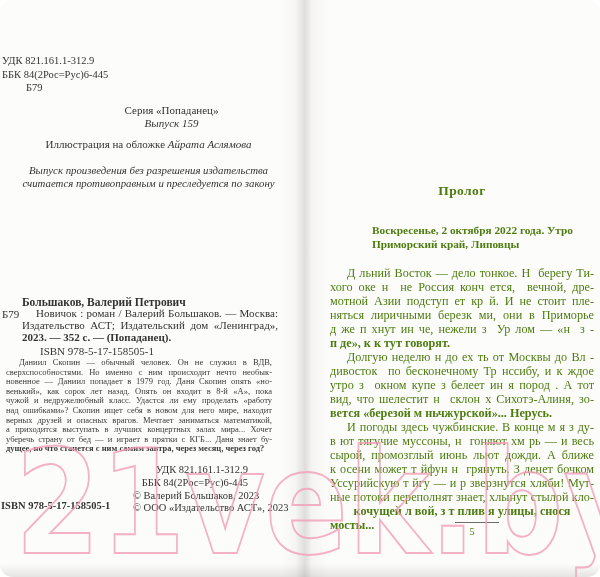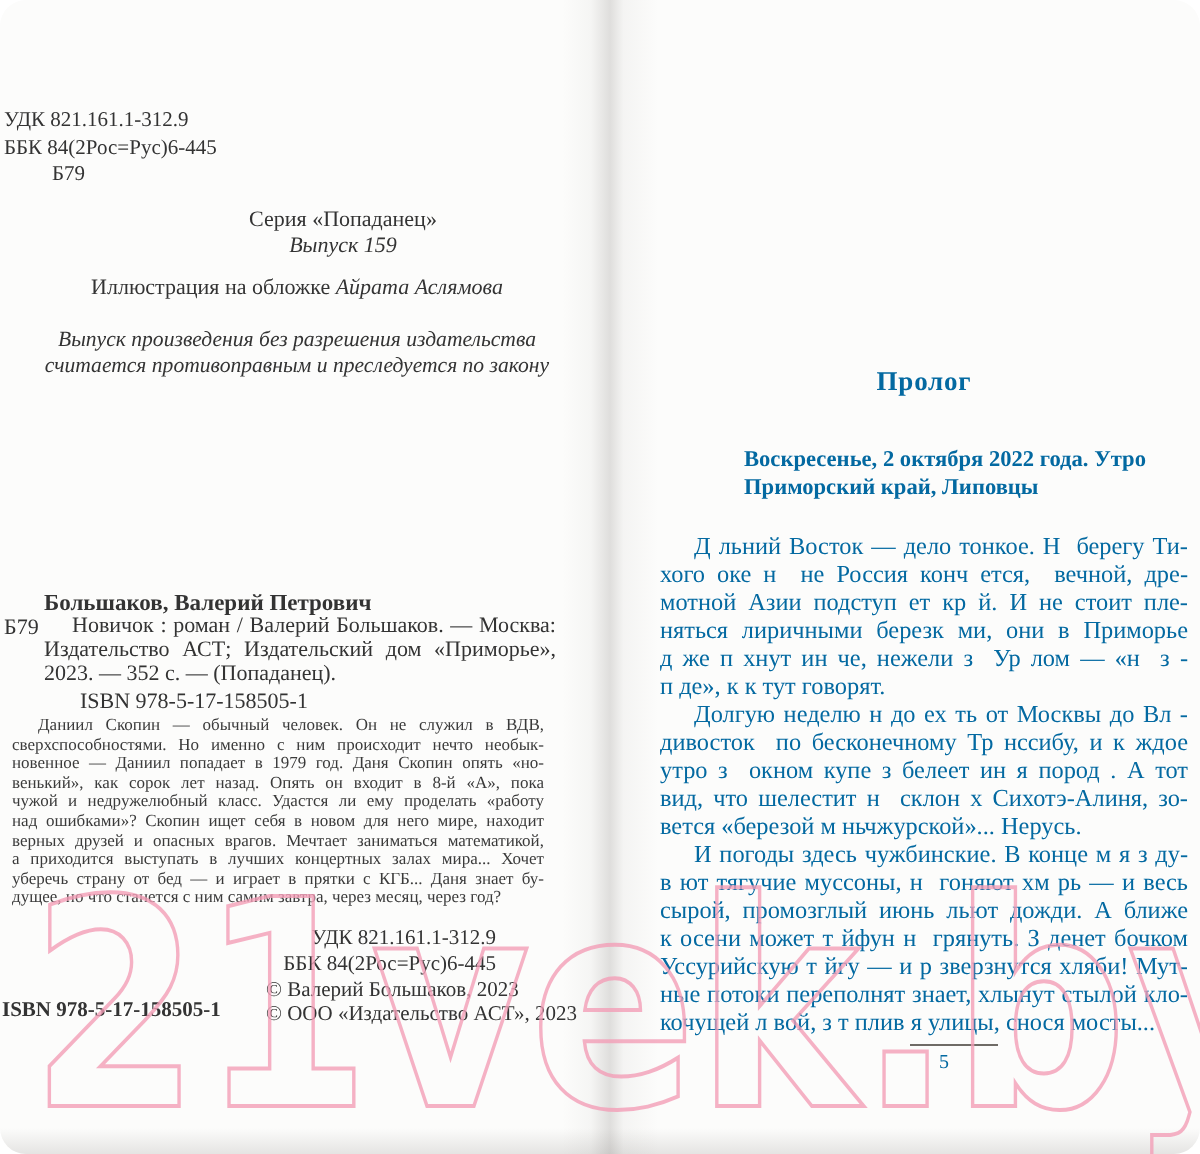--- a/index.html
+++ b/index.html
@@ -28,28 +28,28 @@
     font-size:10.8px;line-height:13px;}
   .author-heading{left:22px;top:296px;font-size:11.5px;font-weight:bold;}
   .bib-code{left:2px;top:308px;font-size:11px;}
   .bib-entry{left:22px;top:308px;width:256px;font-size:11px;line-height:11.8px;}
   .isbn-top{left:40px;top:345px;font-size:11px;}
   .annotation{left:6px;top:358px;width:266px;font-size:8.5px;line-height:9.6px;color:#3a3a3a;}
   .udk-right{left:0;top:464px;width:248px;text-align:right;font-size:10.5px;line-height:12.5px;}
   .copyrights{left:133px;top:490px;font-size:10.5px;line-height:12px;}
   .isbn-bottom{left:1px;top:500px;font-size:10.5px;font-weight:bold;}
   
-  .right-page{position:absolute;left:330px;top:0;width:268px;height:577px;overflow:hidden;color:#0369a1;}
+  .right-page{position:absolute;left:330px;top:0;width:268px;height:577px;overflow:hidden;color:#4d7c0f;}
   .chapter-title{left:0;top:183px;width:264px;text-align:center;font-weight:bold;
     font-size:13.5px;letter-spacing:0.4px;}
   .dateline{left:42px;top:224px;font-weight:bold;font-size:11.3px;line-height:13.8px;}
   .body-text{left:0;top:266px;width:264px;font-size:12.2px;line-height:14px;}
   
   .jl{text-align:justify;text-align-last:justify;white-space:pre-wrap;}
-  .jlast{text-align:left;text-align-last:left;white-space:pre-wrap;}
+  .jlast{text-align:center;text-align-last:left;white-space:pre-wrap;font-weight:bold;}
   .ind17{padding-left:17px;}
   .ind14{padding-left:14px;}
   .ind13{padding-left:13px;}
   .footer-rule{left:125px;top:522px;width:44px;border-top:1px solid #6f6b66;height:0;}
   .page-number{left:0;top:526px;width:284px;text-align:center;font-size:10px;}
 </style>
 </head>
 <body>
 
 <div class="spread">
@@ -75,21 +75,21 @@
       <div>Выпуск произведения без разрешения издательства</div>
       <div>считается противоправным и преследуется по закону</div>
     </div>
 
     <div class="abs author-heading">Большаков, Валерий Петрович</div>
 
     <div class="abs bib-code">Б79</div>
 
     <div class="abs bib-entry">
       <div class="jl ind14">Новичок : роман / Валерий Большаков. — Москва:</div>
-      <div class="jl">Издательство АСТ; Издательский дом «Приморье»,</div>
+      <div class="jl">Издательство АСТ; Издательский дом «Ленинград»,</div>
       <div class="jlast">2023. — 352 с. — (Попаданец).</div>
     </div>
 
     <div class="abs isbn-top">ISBN 978-5-17-158505-1</div>
 
     <div class="abs annotation">
       <div class="jl ind13">Даниил Скопин — обычный человек. Он не служил в ВДВ,</div>
       <div class="jl">сверхспособностями. Но именно с ним происходит нечто необык-</div>
       <div class="jl">новенное — Даниил попадает в 1979 год. Даня Скопин опять «но-</div>
       <div class="jl">венький», как сорок лет назад. Опять он входит в 8-й «А», пока</div>

